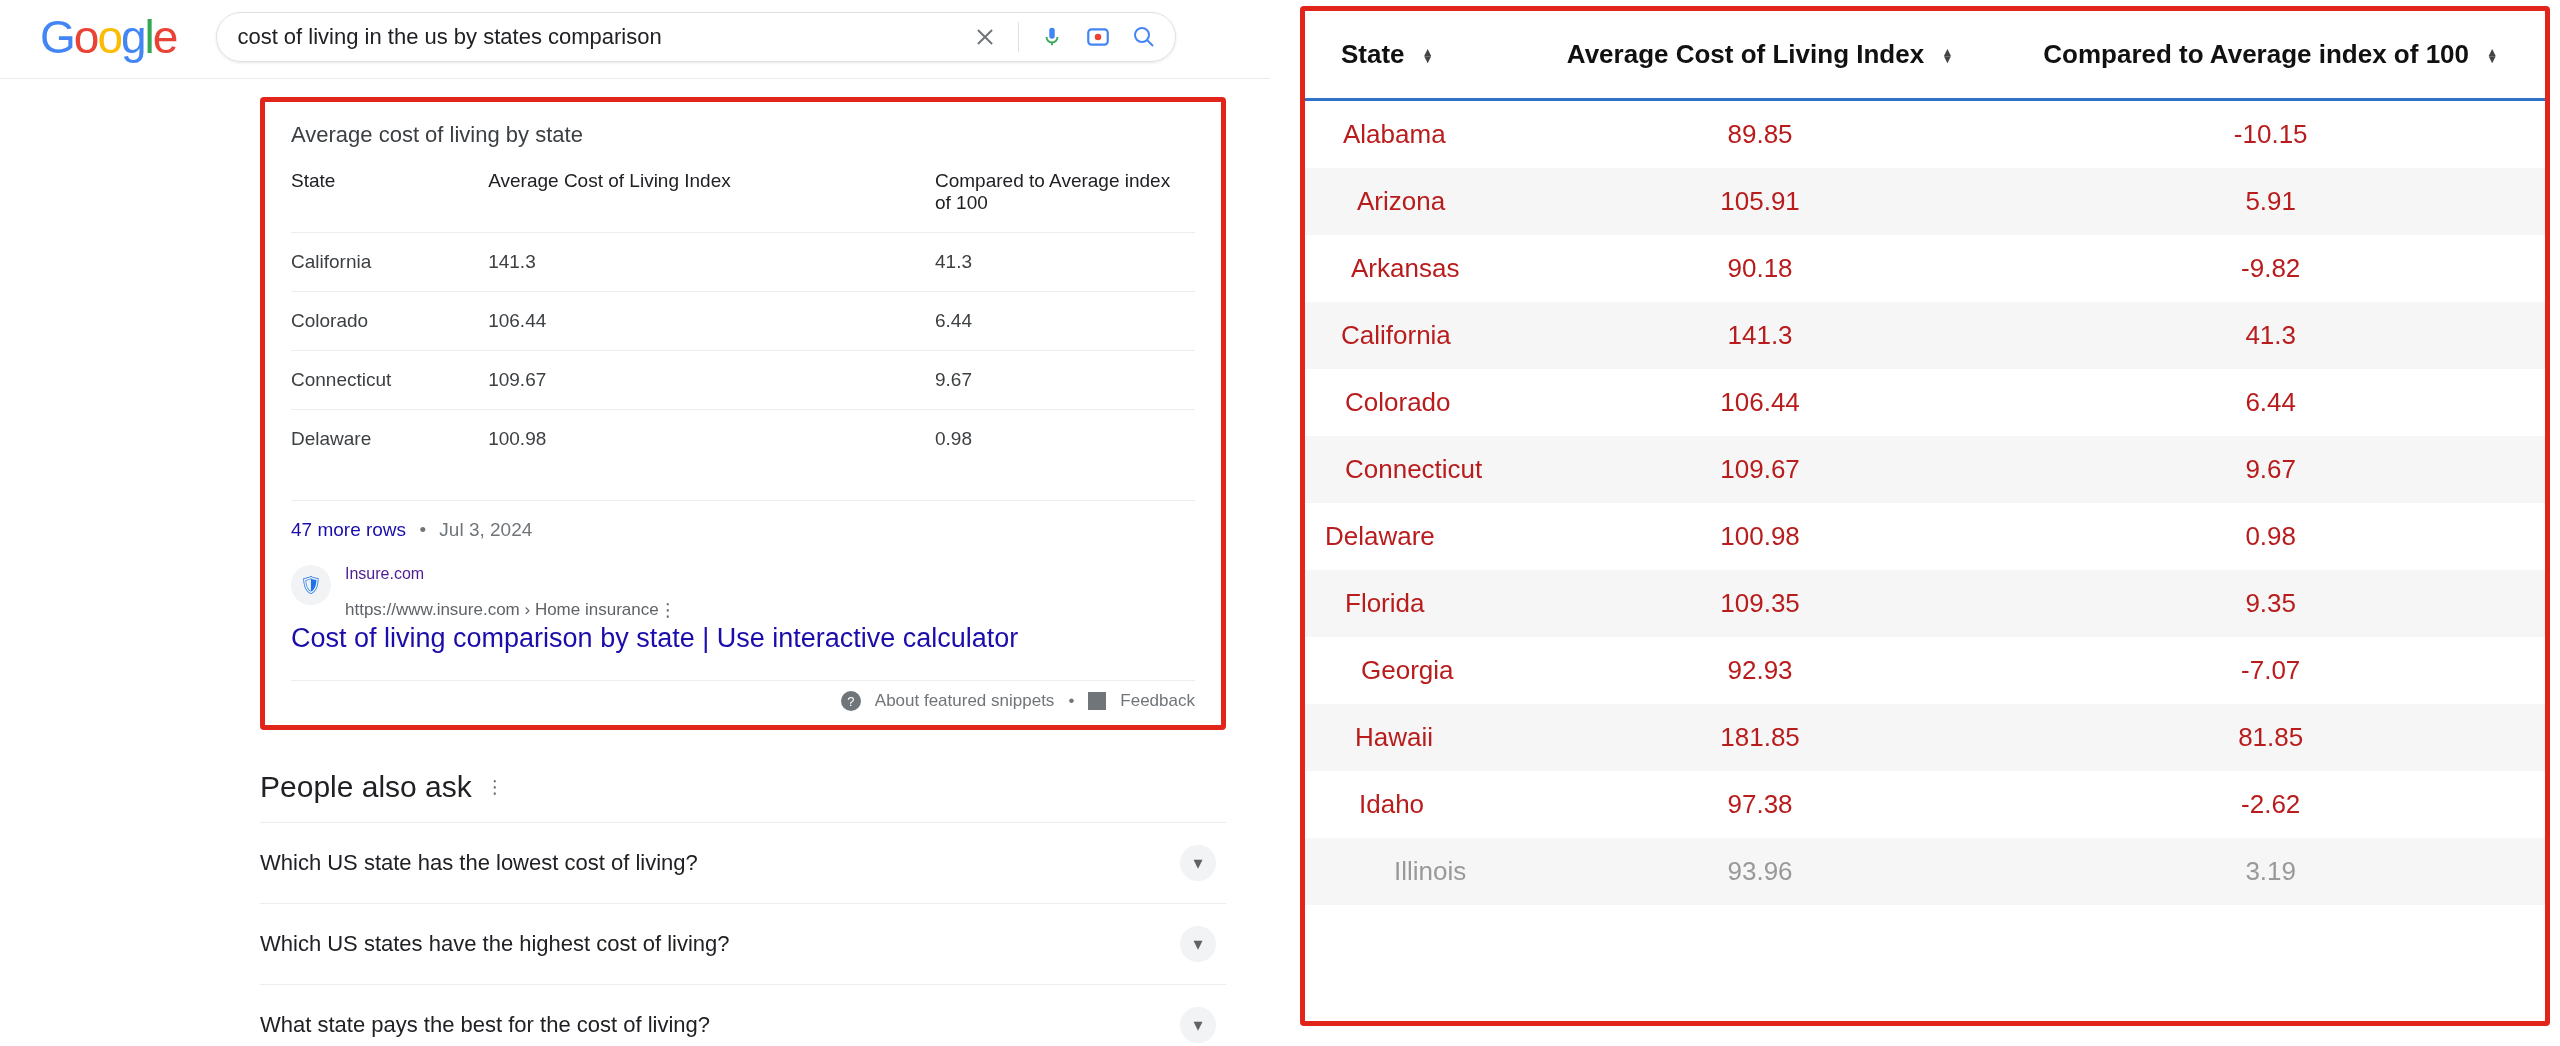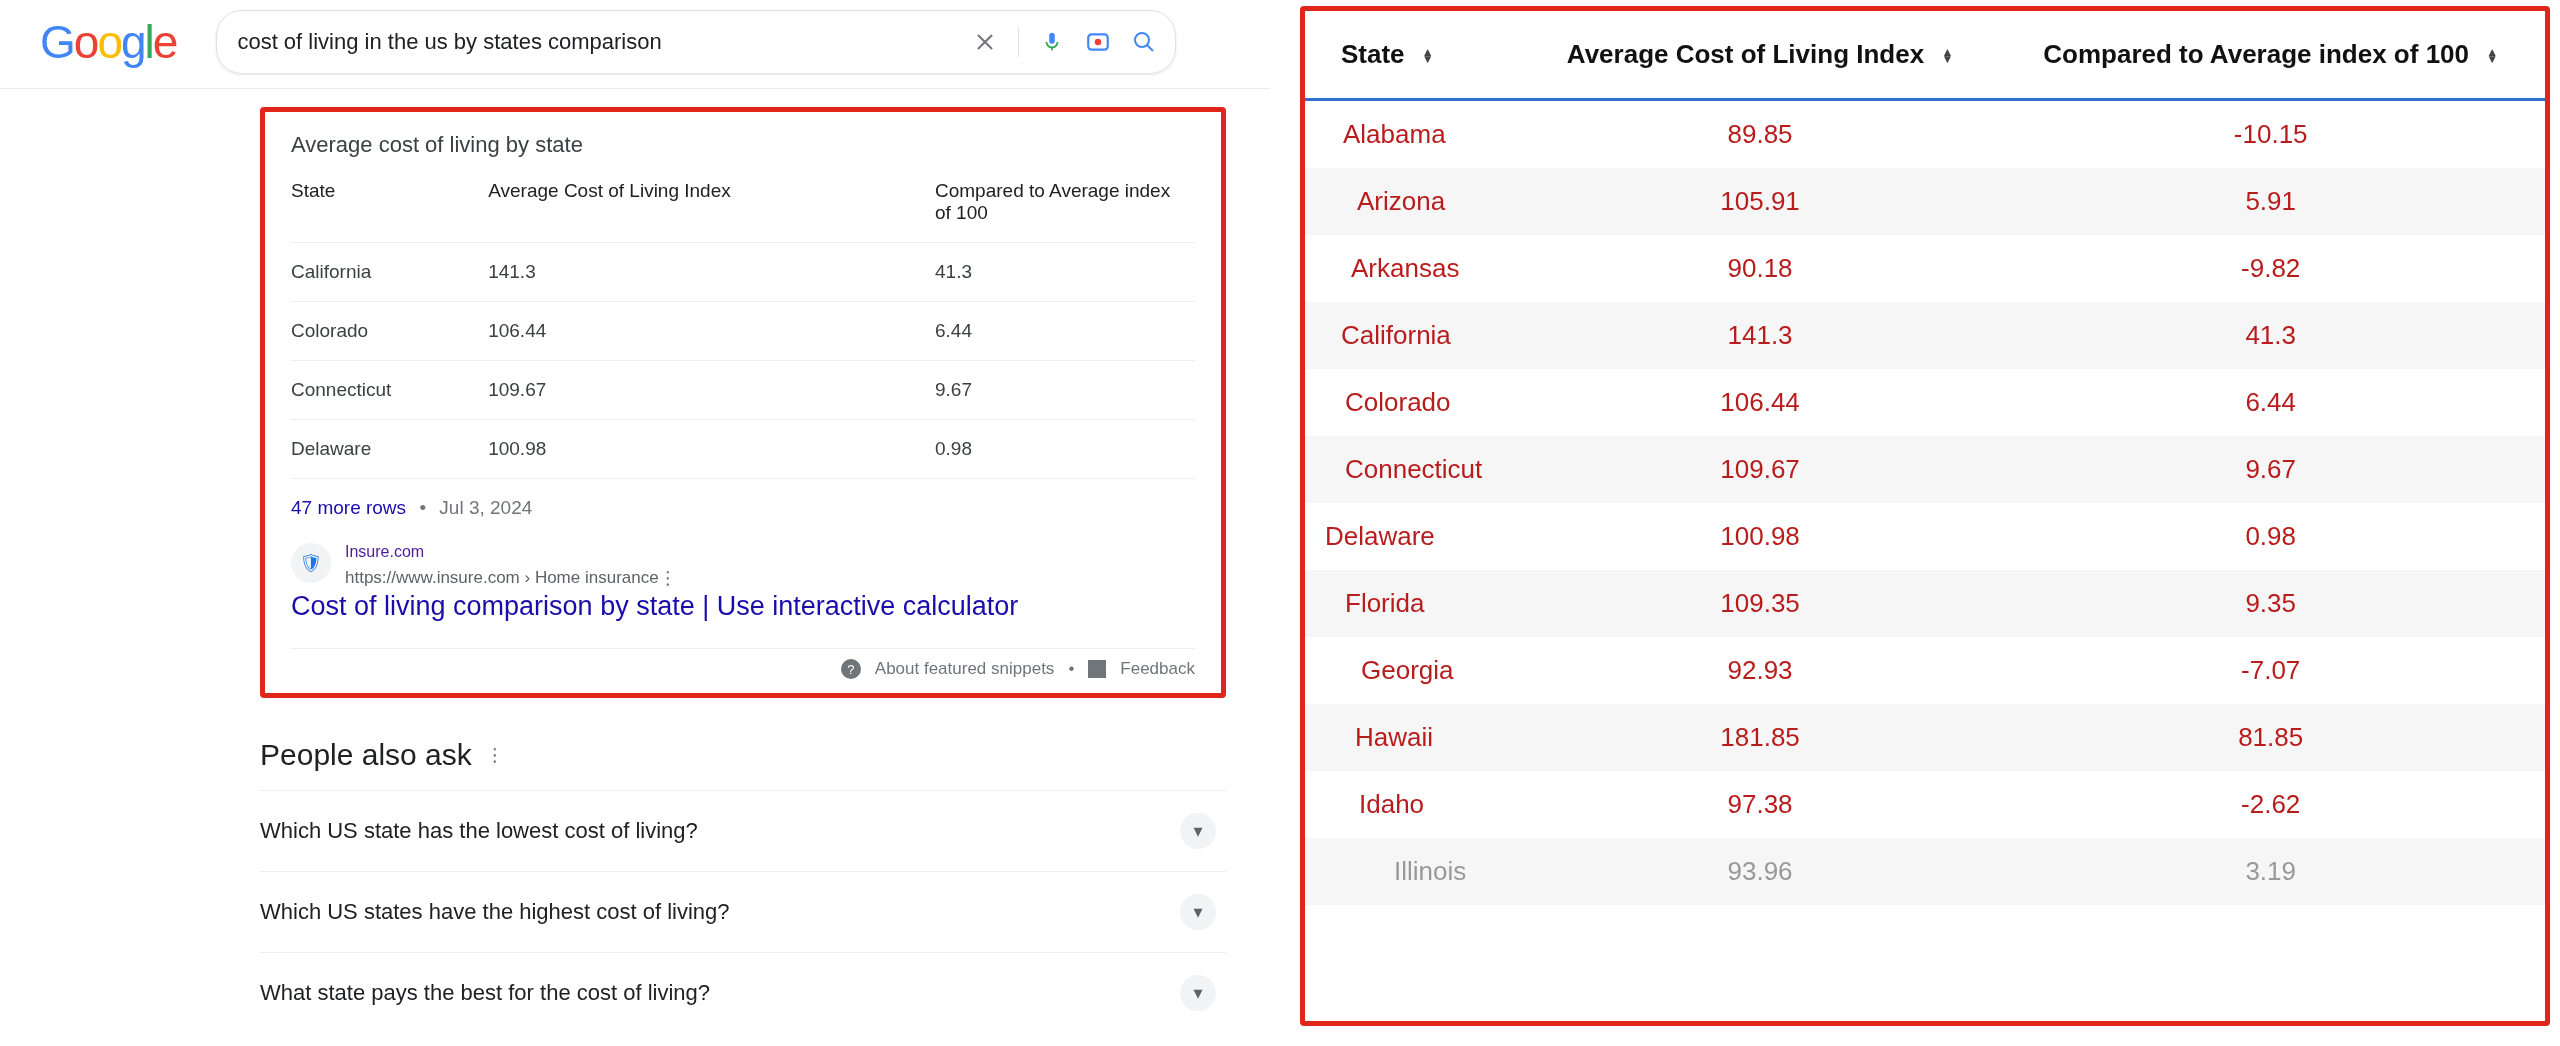--- a/index.html
+++ b/index.html
@@ -37,21 +37,21 @@
   }
   .g-logo span:nth-child(1){color:#4285f4}
   .g-logo span:nth-child(2){color:#ea4335}
   .g-logo span:nth-child(3){color:#fbbc05}
   .g-logo span:nth-child(4){color:#4285f4}
   .g-logo span:nth-child(5){color:#34a853}
   .g-logo span:nth-child(6){color:#ea4335}
 
   .search-box {
     flex: 0 0 960px;
-    height: 64px;
+    height: 50px;
     border: 1px solid #dfe1e5;
     border-radius: 26px;
     display: flex;
     align-items: center;
     padding: 0 18px;
     box-shadow: 0 1px 3px rgba(32,33,36,.1);
     justify-content: center;
   }
   .search-box input {
     flex: 1;
@@ -86,32 +86,32 @@
   .mini-table th {
     text-align:left; font-weight:400; color:#202124; font-size:19px;
     padding: 0 12px 18px 0; vertical-align: top;
   }
   .mini-table th:nth-child(3){ width: 260px;}
   .mini-table td {
     font-size:19px; color:#3c4043;
     border-top:1px solid #ecedef;
     padding: 18px 12px 18px 0;
   }
-  .more-rows-row { border-top:1px solid #ecedef; padding-top:18px; font-size:19px; color:#70757a;}
+  .more-rows-row { border-top:1px solid #ecedef; padding-top:18px; font-size:19px; color:#70757a;margin-top:32px;}
   .more-rows-row a { color:#1a0dab; text-decoration:none; }
   .more-rows-row .dot { padding:0 8px; }
 
   .src-row { display:flex; align-items:flex-start; gap:14px; margin-top:24px;}
   .favicon {
     width:40px; height:40px; border-radius:50%;
     background:#f1f3f4; display:flex; align-items:center; justify-content:center;
     font-size:18px; color:#1a73e8;
   }
   .src-name { font-size:16px; color:#4c1d95; }
-  .src-url  { font-size:17px; color:#5f6368; margin-top:6px; display:flex; align-items:center; gap:0;}
+  .src-url  { font-size:17px; color:#5f6368; margin-top:16px; display:flex; align-items:center; gap:0;}
   .three-dots { color:#5f6368; font-size:18px; cursor:pointer; }
   .src-link {
     display:block; margin-top:2px;
     font-size:27px; color:#1a0dab; text-decoration:none;
   }
   .snippet-footer {
     margin-top:26px; border-top:1px solid #ecedef; padding-top:10px;
     font-size:17px; color:#70757a; display:flex; justify-content:flex-end; gap:14px; align-items:center;
   }
   .snippet-footer .q-icon{ width:20px;height:20px;border-radius:50%;background:#70757a;color:#fff;display:inline-flex;align-items:center;justify-content:center;font-size:13px;}

